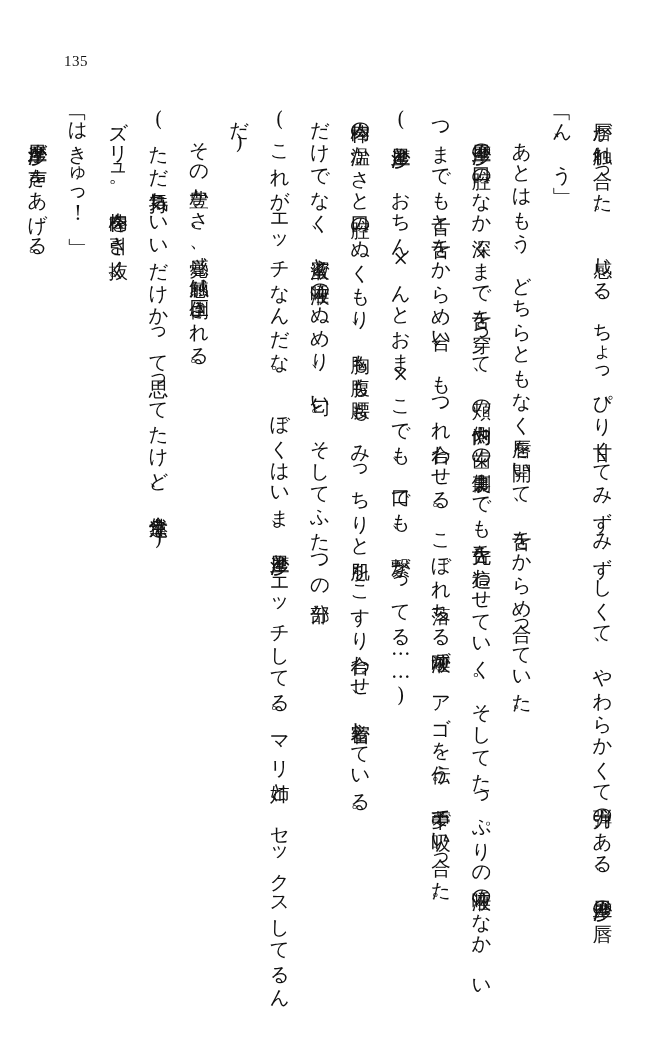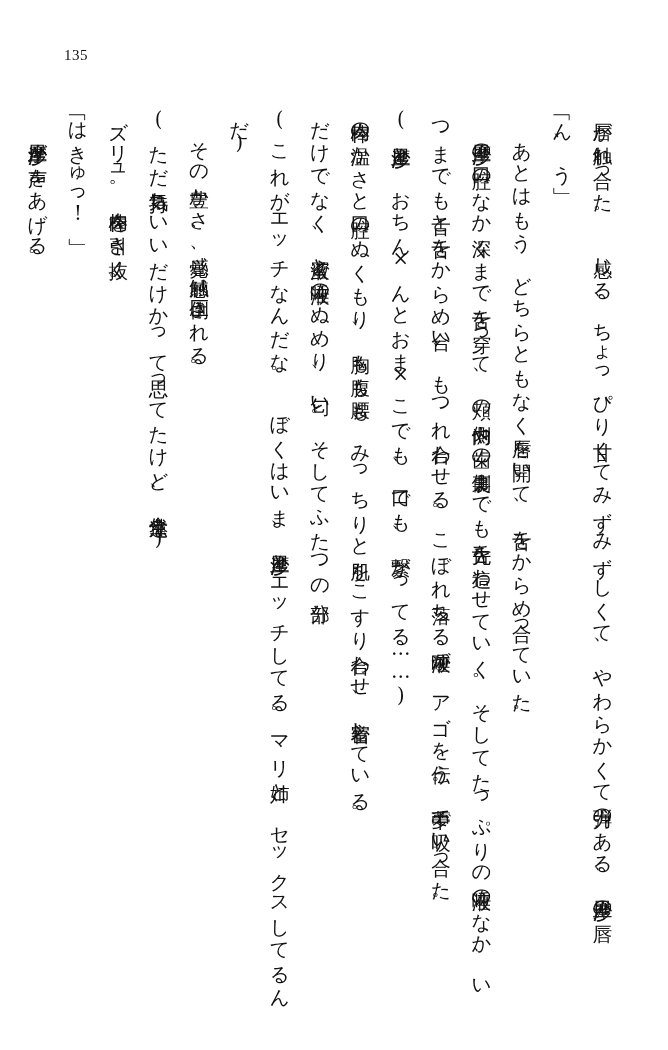--- a/index.html
+++ b/index.html
@@ -16,21 +16,21 @@
     position: relative;
   }
   .page {
     position: relative;
     width: 668px;
     height: 1050px;
     box-sizing: border-box;
   }
   .page-number {
     position: absolute;
-    top: 47px;
+    top: 53px;
     left: 64px;
     font-size: 15px;
     letter-spacing: 0.5px;
     color: #111111;
     font-family: "Liberation Serif", serif;
   }
   .text-block {
     position: absolute;
     top: 108px;
     right: 46px;

